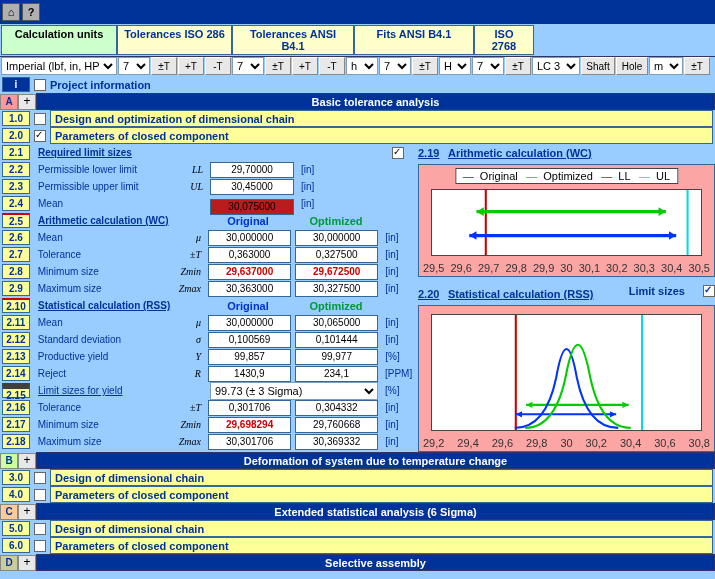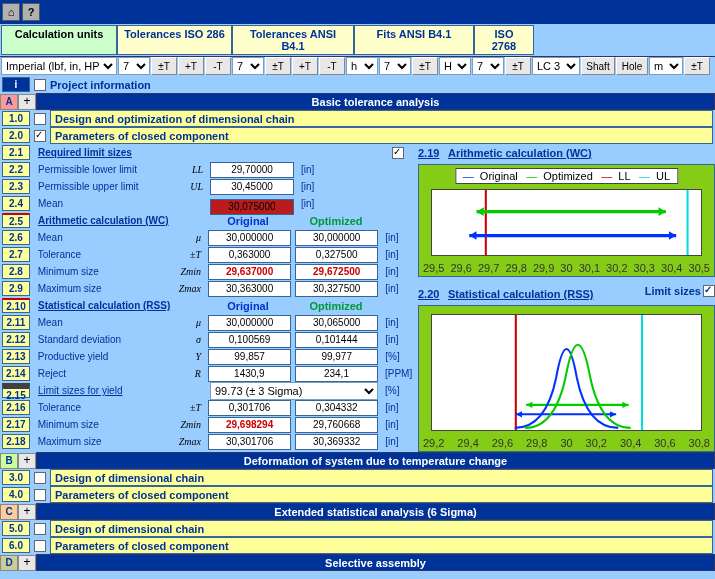--- a/index.html
+++ b/index.html
@@ -28,28 +28,28 @@
 .yellowrow { background:#ffff99; border:1px solid #336699; height:17px; display:flex; align-items:center; font-weight:bold; color:#003399; padding-left:4px; flex:1;}
 .cell { width:84px; height:16px; border:1px solid #336699; background:#fff; text-align:center; font-size:10px; line-height:14px;}
 .cell.ro { background:#b91c1c; color:#000;margin-top:6px;}
 .cell.red { color:#cc0000; font-weight:bold;}
 .lbl { width:138px; padding-left:4px; font-size:10px; color:#003399;}
 .sym { width:30px; text-align:right; font-family:'Times New Roman',serif; font-size:10px; font-style:italic; padding-right:3px;}
 .unit { width:28px; font-size:10px; color:#003399; padding-left:3px;}
 .colhdr { font-weight:bold; width:84px; text-align:center;}
 .colhdr.blu { color:#0033cc;}
 .colhdr.gn { color:#009933;}
-.chart-box { border:1px solid #336699; background:#84cc16; margin-top:3px; height:113px; position:relative;}
+.chart-box { border:1px solid #336699; background:#fca5a5; margin-top:3px; height:113px; position:relative;}
 .legend { position:absolute; top:3px; left:50%; transform:translateX(-50%); border:1px solid #444; background:#fff; font-size:9px; padding:1px 4px; white-space:nowrap;}
 .legend span { margin:0 3px;}
 .axis { position:absolute; bottom:2px; left:0; right:0; display:flex; justify-content:space-between; font-size:8px; color:#333; padding:0 4px;}
 .chart-inner { position:absolute; left:12px; right:12px; top:24px; bottom:20px; border:1px solid #444; background:#fff;}
 .chart-inner2 { position:absolute; left:12px; right:12px; top:8px; bottom:20px; border:1px solid #444; background:#fff;}
 .rt-title { font-size:11px; color:#003399; font-weight:bold; text-decoration:underline; height:17px; display:flex; align-items:center;}
-.limitbox { position:absolute; right:0; top:0; font-size:10px; color:#003399; display:flex; align-items:center; gap:2px;}
+.limitbox { position:absolute; right:0; top:0; font-size:10px; color:#003399; display:flex; align-items:center; gap:18px;}
 svg { display:block;}
 </style>
 </head>
 <body>
 
 <div class="hdr">
   <div class="ico">⌂</div>
   <div class="ico">?</div>
 </div>
 

